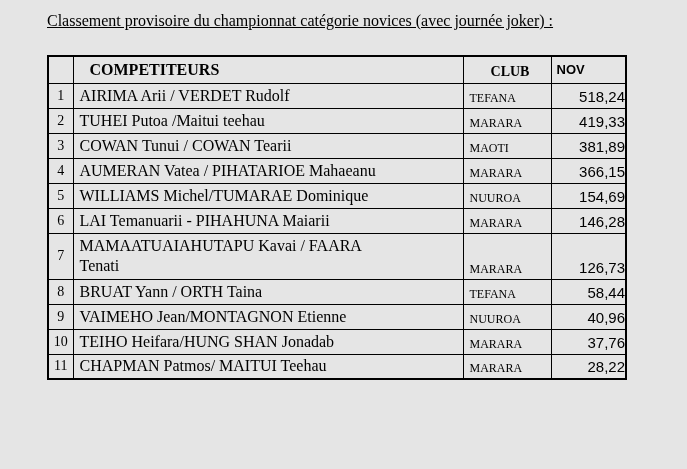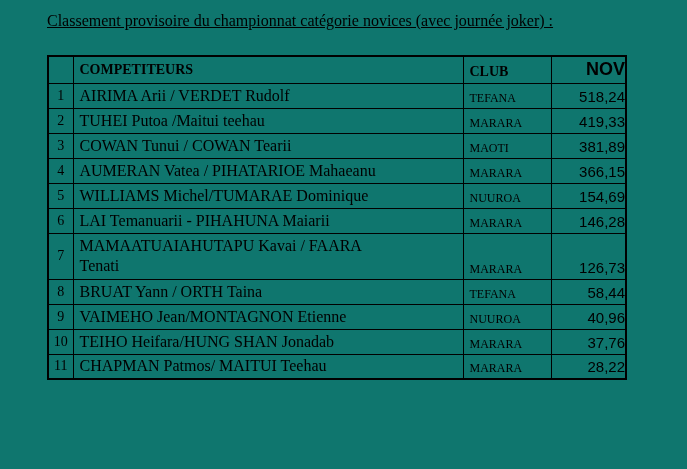--- a/index.html
+++ b/index.html
@@ -8,21 +8,21 @@
     height: 469px;
     background: #ffffff;
     font-family: "Liberation Serif", "DejaVu Serif", serif;
     color: #000000;
     overflow: hidden;
   }
   .page {
     position: relative;
     width: 687px;
     height: 469px;
-    background: #0f766e;
+    background: #e5e5e5;
   }
   .doc-title {
     position: absolute;
     left: 47px;
     top: 11px;
     font-size: 16px;
     line-height: 20px;
     text-decoration: underline;
     color: #000000;
     white-space: nowrap;
@@ -46,39 +46,39 @@
     overflow: hidden;
   }
   tr.hdr { height: 27px; }
   tr.row { height: 25px; }
   tr.row-tall { height: 46px; }
 
   th.h-rank { }
   th.h-comp {
     font-family: "Liberation Serif", "DejaVu Serif", serif;
     font-weight: bold;
-    font-size: 14px;
-    text-align: left;
-    vertical-align: middle;
-    padding-left: 6px;
+    font-size: 16px;
+    text-align: left;
+    vertical-align: middle;
+    padding-left: 16px;
   }
   th.h-club {
     font-family: "Liberation Serif", "DejaVu Serif", serif;
     font-weight: bold;
     font-size: 14px;
-    text-align: left;
+    text-align: center;
     vertical-align: bottom;
     padding-left: 6px;
     padding-bottom: 3px;
   }
   th.h-nov {
     font-family: "Liberation Sans", "DejaVu Sans", sans-serif;
     font-weight: bold;
-    font-size: 18px;
-    text-align: right;
+    font-size: 13px;
+    text-align: left;
     vertical-align: middle;
     padding-left: 5px;
   }
   td.rank {
     font-size: 14px;
     text-align: center;
     vertical-align: middle;
   }
   td.comp {
     font-size: 16px;

